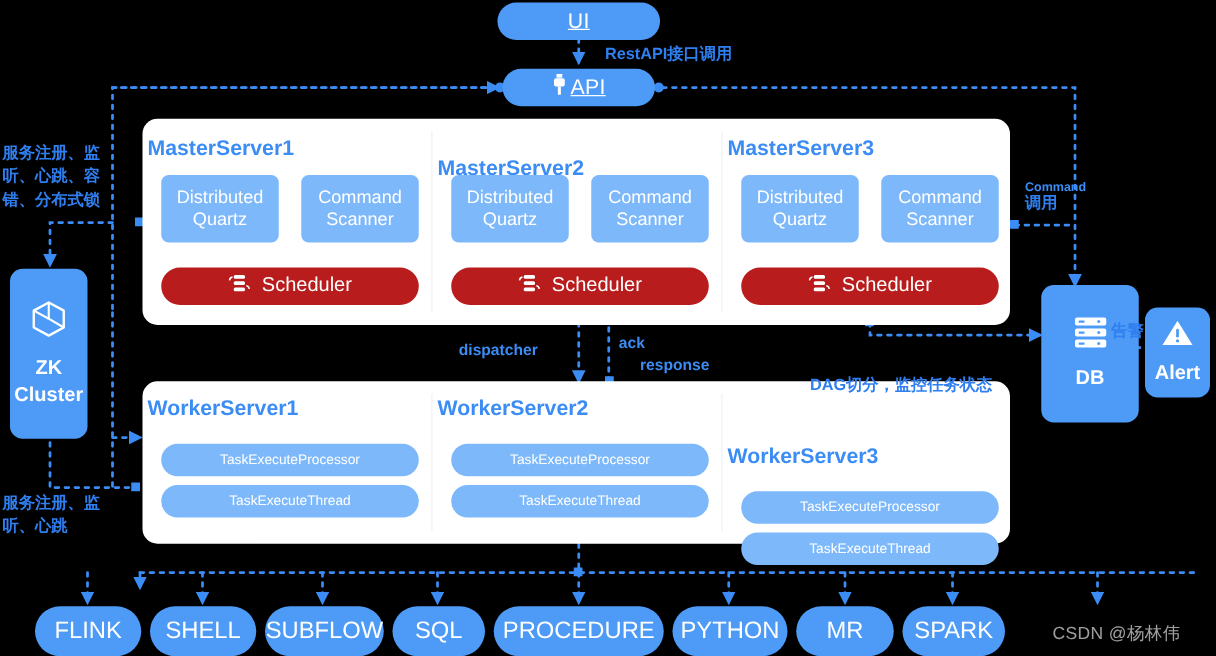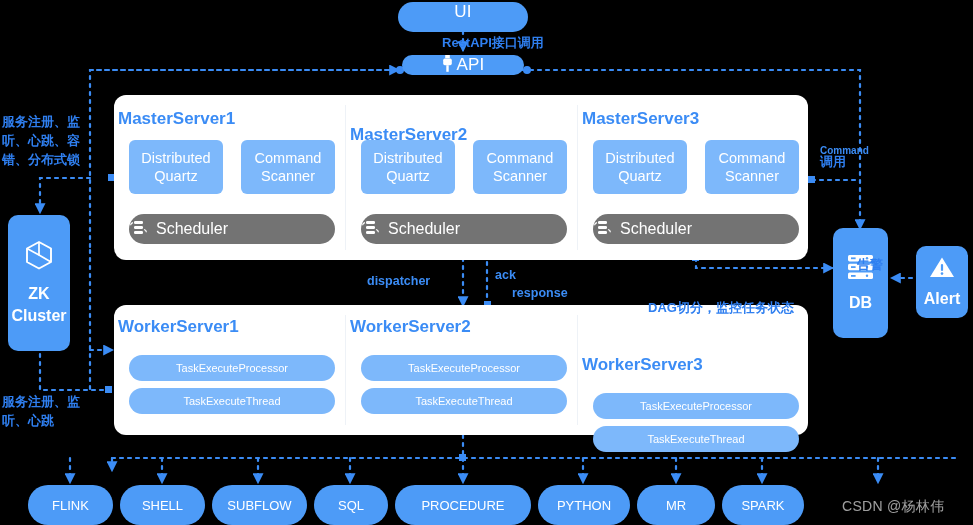--- a/index.html
+++ b/index.html
@@ -11,41 +11,41 @@
     position:relative;
     width:973px;height:525px;
     background:#000000;
     overflow:hidden;
   }
   .abs{position:absolute;box-sizing:border-box;}
 
   
   .pill{
     background:#4d9bf7;color:#ffffff;border-radius:999px;
-    display:flex;justify-content:center;
-    font-size:17px;letter-spacing:.2px;white-space:nowrap;
+    display:flex;align-items:center;justify-content:center;
+    font-size:17px;letter-spacing:.2px;white-space:nowrap;text-decoration:underline;
   }
   .panel{
     background:#ffffff;border-radius:12px;
   }
   .panel-title{
     color:#3b8cf5;font-size:17px;font-weight:bold;text-align:left;
     white-space:nowrap;
   }
   .colsep{
     position:absolute;top:10px;bottom:10px;width:1px;background:#eef2f7;
   }
   .sqbox{
     background:#7db8fb;color:#fff;border-radius:6px;
     display:flex;flex-direction:column;align-items:center;justify-content:center;
     font-size:14.5px;line-height:18px;text-align:center;
   }
   .sched{
-    background:#737373;color:#fff;border-radius:999px;
-    display:flex;align-items:center;gap:8px;
+    background:#b91c1c;color:#fff;border-radius:999px;
+    display:flex;align-items:center;justify-content:center;gap:8px;
     font-size:16px;
   }
   .wpill{
     background:#7db8fb;color:#fff;border-radius:999px;
     display:flex;align-items:center;justify-content:center;
     font-size:11px;white-space:nowrap;
   }
   .sidebox{
     background:#4d9bf7;color:#fff;border-radius:10px;
     display:flex;flex-direction:column;align-items:center;justify-content:center;
@@ -53,21 +53,21 @@
   }
   .cnlabel{
     color:#2f7ff0;font-size:13px;font-weight:bold;line-height:19px;
   }
   .enlabel{
     color:#3b8cf5;font-size:12.5px;font-weight:bold;line-height:16px;white-space:nowrap;
   }
   .taskpill{
     background:#4d9bf7;color:#fff;border-radius:999px;
     display:flex;align-items:center;justify-content:center;
-    font-size:13px;white-space:nowrap;height:40px;
+    font-size:19px;white-space:nowrap;height:40px;
   }
   .wm{
     color:rgba(255,255,255,.62);font-size:14px;white-space:nowrap;
     letter-spacing:.3px;
   }
   svg.lines{position:absolute;left:0;top:0;width:973px;height:525px;pointer-events:none;}
   .ic{display:block;}
 </style>
 </head>
 <body>
@@ -142,25 +142,25 @@
       <rect x="459" y="454" width="7" height="7"></rect>
       <circle cx="527" cy="70" r="4"></circle>
       <circle cx="400" cy="70" r="4"></circle>
     </g>
   </svg>
 
   <div class="abs pill" style="left:398px;top:2px;width:130px;height:30px;">
     <span>UI</span>
   </div>
 
-  <div class="abs" style="left:442px;top:33px;text-align:center;">
+  <div class="abs" style="left:484px;top:33px;text-align:center;">
     <span class="cnlabel">RestAPI接口调用</span>
   </div>
 
-  <div class="abs pill" style="left:402px;top:55px;width:122px;height:20px;gap:2px;">
+  <div class="abs pill" style="left:402px;top:55px;width:122px;height:30px;gap:2px;">
     <span class="ic">
       <svg width="13" height="17" viewBox="0 0 13 17">
         <path d="M4.2 0h4.6v3.2H4.2z" fill="#fff"></path>
         <rect x="2.2" y="3.6" width="8.6" height="6.6" rx="1.6" fill="#fff"></rect>
         <rect x="5.3" y="10.2" width="2.4" height="6.6" fill="#fff"></rect>
       </svg>
     </span>
     <span>API</span>
   </div>
 
@@ -289,21 +289,21 @@
       </svg>
     </span>
     <span>ZK</span>
     <span>Cluster</span>
   </div>
 
   <div class="abs" style="left:2px;top:392px;width:84px;">
     <span class="cnlabel">服务注册、监听、心跳</span>
   </div>
 
-  <div class="abs sidebox" style="left:833px;top:228px;width:55px;height:110px;">
+  <div class="abs sidebox" style="left:833px;top:228px;width:78px;height:110px;">
     <span class="ic" style="margin-bottom:6px;">
       <svg width="27" height="26" viewBox="0 0 27 26">
         <rect x="1" y="1" width="25" height="6.4" rx="1.6" fill="#fff"></rect>
         <rect x="1" y="9.8" width="25" height="6.4" rx="1.6" fill="#fff"></rect>
         <rect x="1" y="18.6" width="25" height="6.4" rx="1.6" fill="#fff"></rect>
         <rect x="4" y="3.4" width="4.6" height="1.8" fill="#4d9bf7"></rect>
         <rect x="4" y="12.2" width="4.6" height="1.8" fill="#4d9bf7"></rect>
         <rect x="4" y="21" width="4.6" height="1.8" fill="#4d9bf7"></rect>
         <circle cx="20" cy="4.2" r="1.2" fill="#4d9bf7"></circle>
         <circle cx="20" cy="13" r="1.2" fill="#4d9bf7"></circle>
@@ -317,21 +317,21 @@
     <span class="ic" style="margin-bottom:3px;">
       <svg width="26" height="23" viewBox="0 0 26 23">
         <path d="M13 1.5 L25 21 L1 21 Z" fill="#fff"></path>
         <rect x="11.9" y="8" width="2.2" height="7" rx="1.1" fill="#4d9bf7"></rect>
         <circle cx="13" cy="17.6" r="1.3" fill="#4d9bf7"></circle>
       </svg>
     </span>
     <span>Alert</span>
   </div>
 
-  <div class="abs" style="left:857px;top:255px;font-family:Liberation Serif, serif;">
+  <div class="abs" style="left:889px;top:255px;font-family:Liberation Serif, serif;">
     <span class="cnlabel">告警</span>
   </div>
 
   <div class="abs" style="left:367px;top:271px;">
     <span class="enlabel">dispatcher</span>
   </div>
   <div class="abs" style="left:495px;top:265px;">
     <span class="enlabel">ack</span>
   </div>
   <div class="abs" style="left:512px;top:283px;">

